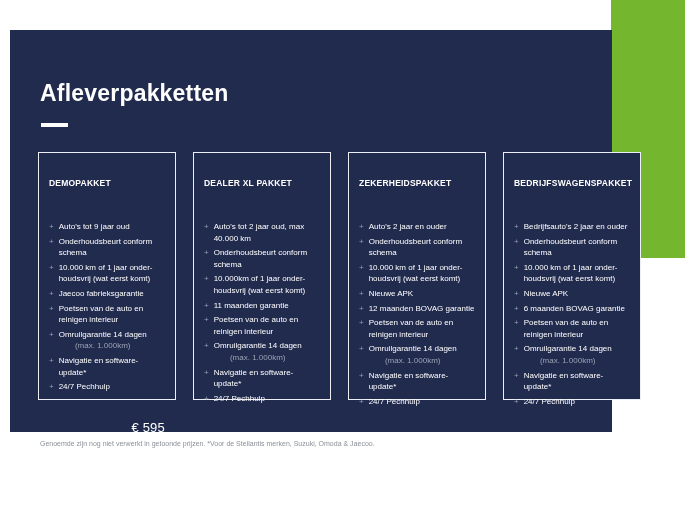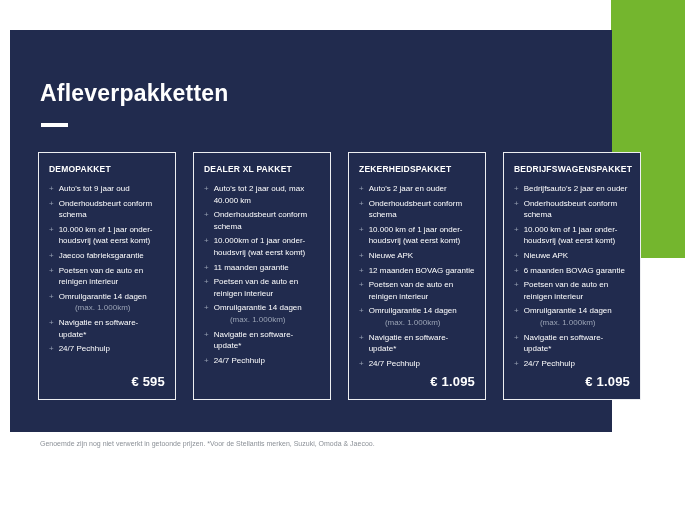--- a/index.html
+++ b/index.html
@@ -55,24 +55,25 @@
     width: 604px;
     display: flex;
     gap: 17px;
   }
   .card {
     width: 138px;
     height: 248px;
     box-sizing: border-box;
     background: var(--navy, #212b4e);
     border: 1px solid rgba(255,255,255,0.92);
-    padding: 11px 10px 10px 10px;
+    padding: 25px 10px 10px 10px;
     display: flex;
     flex-direction: column;
     flex: 0 0 auto;
+    gap: 24px;
   }
   .card-title {
     color: #ffffff;
     font-size: 8.5px;
     font-weight: bold;
     letter-spacing: 0.2px;
     white-space: nowrap;
     margin-bottom: 9px;
   }
   .card-items {
@@ -96,21 +97,21 @@
   .item-note {
     display: block;
     color: var(--muted, #9aa3b5);
     text-align: center;
   }
   .card-price {
     margin-top: auto;
     text-align: right;
     color: #ffffff;
     font-size: 13px;
-    font-weight: bold;
+    font-weight: normal;
     letter-spacing: 0.2px;
   }
   .footnote {
     position: absolute;
     left: 40px;
     top: 440px;
     font-size: 7px;
     color: #8b9097;
   }
 </style>

